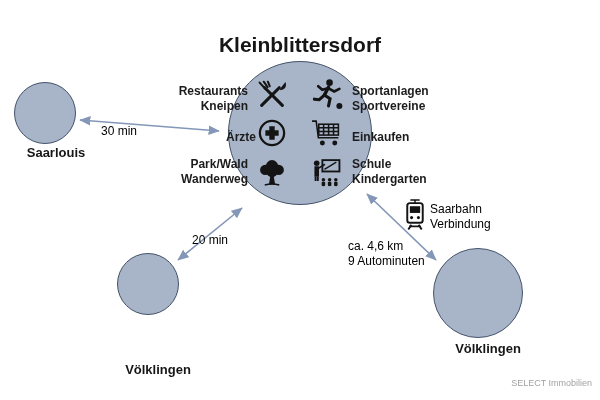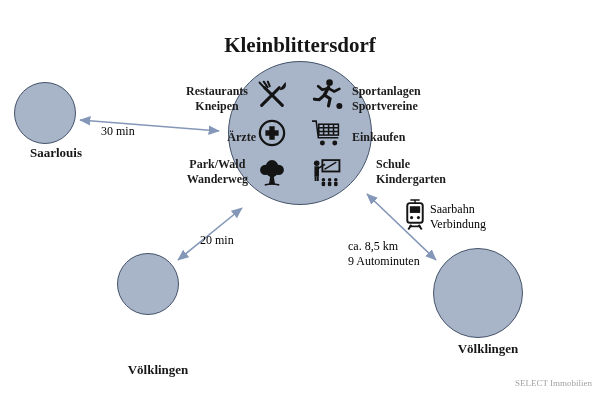--- a/index.html
+++ b/index.html
@@ -1,25 +1,25 @@
 <!DOCTYPE html>
 <html><head>
 <meta charset="utf-8">
 <style>
   html,body{margin:0;padding:0;background:#fff;}
   #stage{position:relative;width:600px;height:400px;background:#ffffff;overflow:hidden;
-         font-family:Liberation Serif, serif;color:#141414;}
+         font-family:Liberation Sans, sans-serif;color:#141414;}
   .title{position:absolute;left:0;top:33px;width:600px;text-align:center;
          font-size:21px;font-weight:bold;color:#161616;letter-spacing:0px;}
   .circle{position:absolute;border-radius:50%;background:#a8b4c8;border:1.6px solid #44536a;
           box-sizing:border-box;}
   .town-label{position:absolute;font-size:13px;font-weight:bold;color:#161616;text-align:center;padding-left:10px;}
   .amenity{position:absolute;font-size:12px;font-weight:bold;line-height:15px;
            white-space:pre-line;color:#1c1c1c;}
-  .amenity.left{text-align:center;margin-left:48px;}
+  .amenity.left{text-align:right;margin-left:48px;}
   .note{position:absolute;font-size:12px;line-height:15px;white-space:pre-line;color:#000000;}
   .icon{position:absolute;transform:translate(-50%,-50%);line-height:0;}
   .arrows{position:absolute;left:0;top:0;}
   .footer{position:absolute;right:8px;top:378px;font-size:9px;color:#a3a3a3;}
 </style>
 </head>
 <body>
 
 <div id="stage">
 
@@ -117,35 +117,35 @@
   </span>
 
   <div class="amenity left" style="right:352px;top:84px;">Restaurants
 Kneipen</div>
   <div class="amenity left" style="right:344px;top:130px;">Ärzte</div>
   <div class="amenity" style="left:352px;top:84px;">Sportanlagen
 Sportvereine</div>
   <div class="amenity left" style="right:352px;top:157px;">Park/Wald
 Wanderweg</div>
   <div class="amenity" style="left:352px;top:130px;">Einkaufen</div>
-  <div class="amenity" style="left:352px;top:157px;margin-left:24px;">Schule
+  <div class="amenity" style="left:352px;top:157px;">Schule
 Kindergarten</div>
 
   <div class="circle" style="left:14px;top:82px;width:62px;height:62px;"></div>
   <div class="town-label" style="left:0px;top:145px;width:92px;">Saarlouis</div>
 
   <div class="circle" style="left:117px;top:253px;width:62px;height:62px;"></div>
   <div class="town-label" style="left:98px;top:314px;width:100px;margin-top:48px;">Völklingen</div>
 
   <div class="circle" style="left:433px;top:248px;width:90px;height:90px;"></div>
   <div class="town-label" style="left:428px;top:341px;width:100px;">Völklingen</div>
 
   <div class="note" style="left:101px;top:124px;">30 min</div>
-  <div class="note" style="left:200px;top:233px;">20 min</div>
-  <div class="note" style="left:348px;top:239px;">ca. 8,5 km
+  <div class="note" style="left:192px;top:233px;">20 min</div>
+  <div class="note" style="left:348px;top:239px;">ca. 4,6 km
 9 Autominuten</div>
   <div class="note" style="left:430px;top:202px;">Saarbahn
 Verbindung</div>
 
   <span class="icon" style="left:415px;top:215px;">
     <svg viewBox="0 0 24 32" width="25" height="33">
       <path d="M7.5 1.5 H16.5 M12 1.5 V4.5" stroke="#141414" stroke-width="1.4" fill="none"></path>
       <rect x="4.5" y="4.5" width="15" height="19" rx="2.5" fill="none" stroke="#141414" stroke-width="1.9"></rect>
       <rect x="7" y="7.5" width="10" height="6.5" fill="#141414"></rect>
       <circle cx="8.7" cy="18.5" r="1.5" fill="#141414"></circle>

